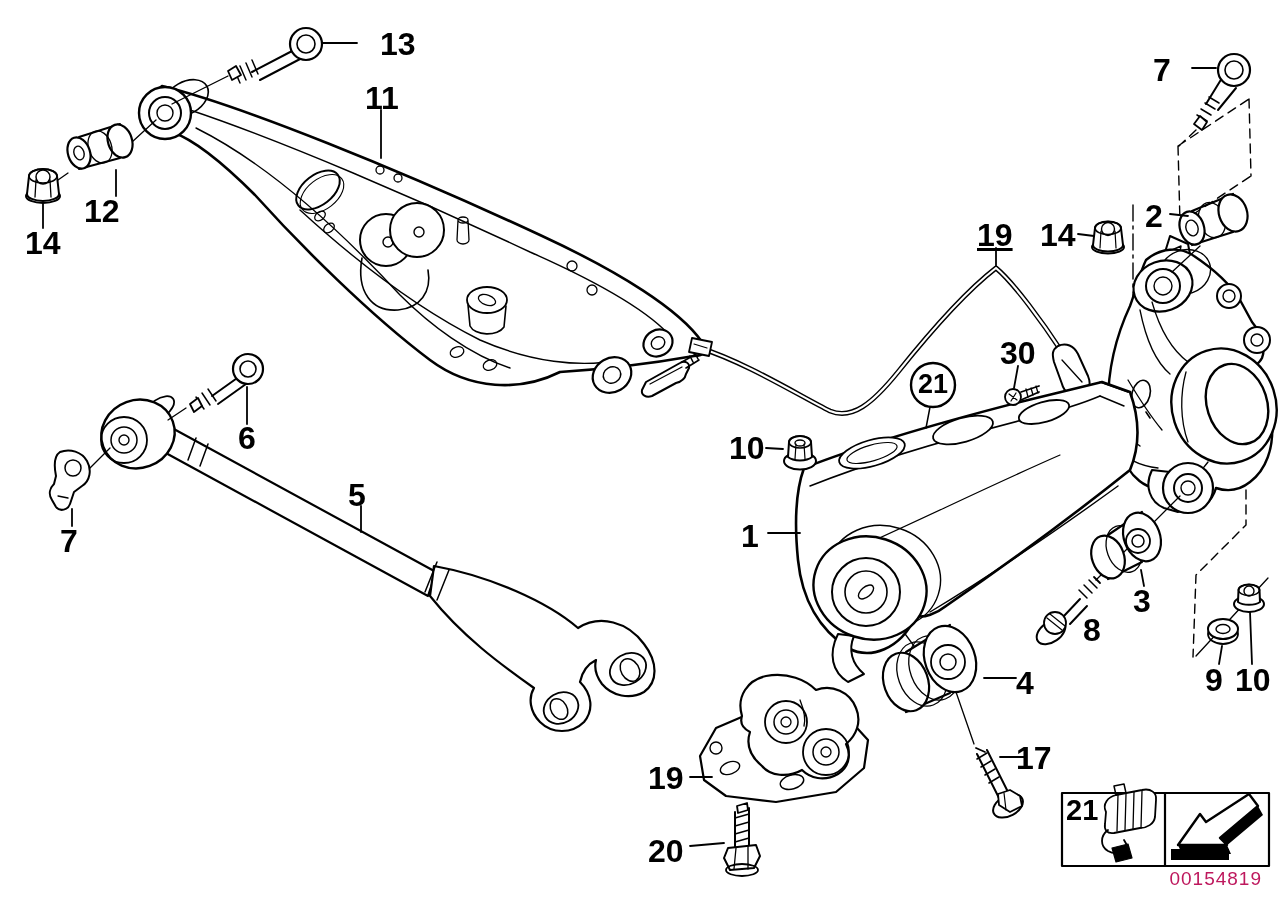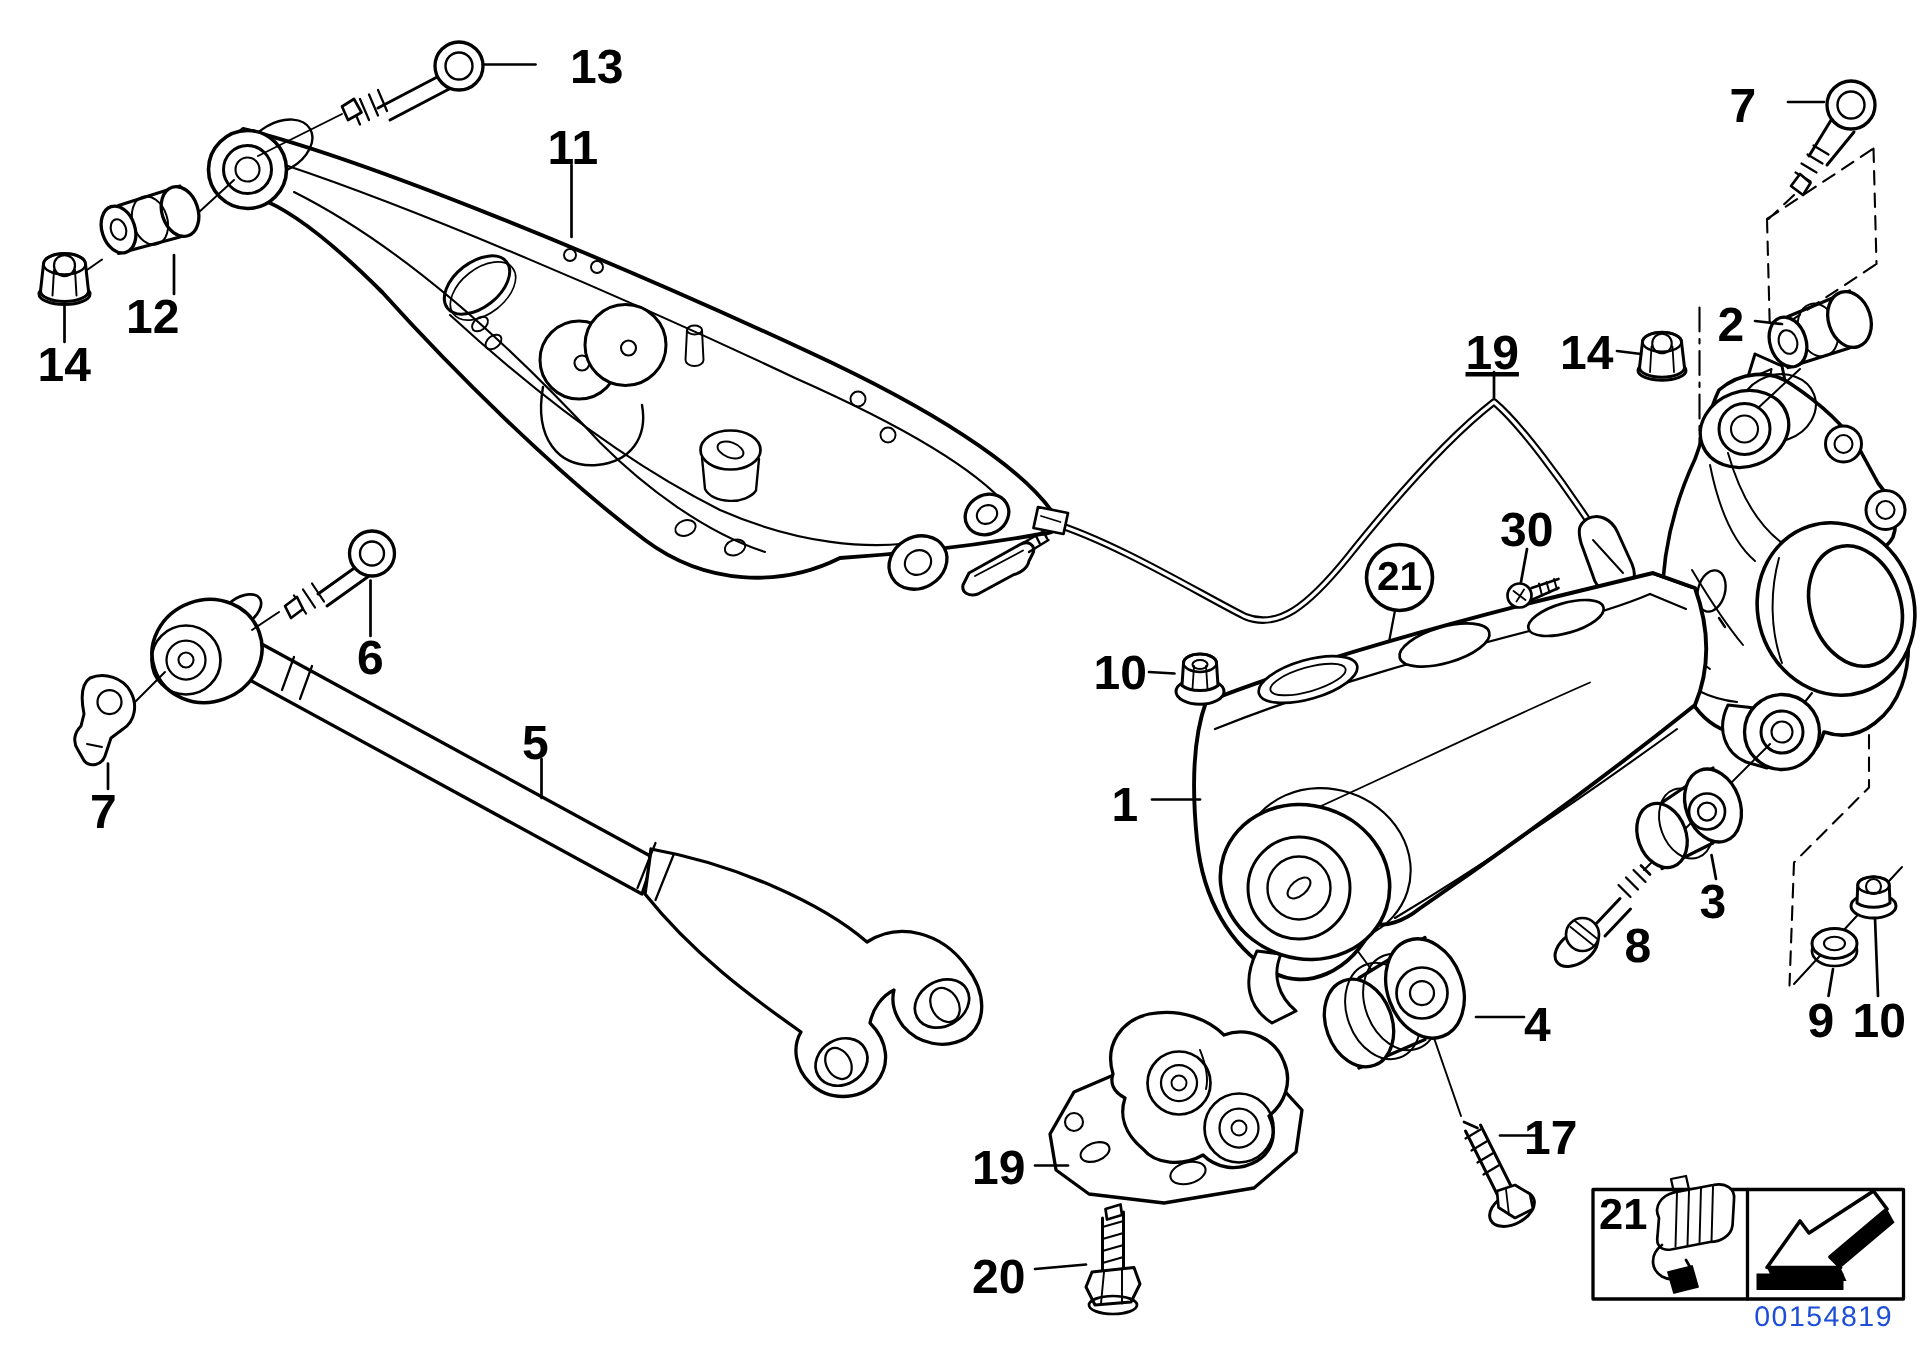--- a/index.html
+++ b/index.html
@@ -2,21 +2,21 @@
 <html><head>
 <meta charset="utf-8">
 <style>
   html,body{margin:0;padding:0;background:#fff;}
   .stage{position:relative;width:1287px;height:910px;background:#fff;overflow:hidden;
          font-family:"Liberation Sans", sans-serif;}
   .stage svg{position:absolute;left:0;top:0;}
   .callout{position:absolute;font-weight:bold;font-size:32px;line-height:1;color:#000;
            font-family:"Liberation Sans", sans-serif;white-space:nowrap;}
   .legend-num{position:absolute;font-weight:bold;font-size:29px;line-height:1;color:#000;}
-  .partnum{position:absolute;font-size:19px;letter-spacing:1px;color:#1d4ed8;
+  .partnum{position:absolute;font-size:19px;letter-spacing:1px;color:#be185d;
            width:104px;text-align:right;font-family:"Liberation Sans", sans-serif;}
   .circ21{position:absolute;left:911px;top:371px;width:44px;text-align:center;
           font-weight:bold;font-size:27px;line-height:1;color:#000;}
 </style>
 </head>
 <body>
 
 <div class="stage">
 
 <svg width="1287" height="910" viewBox="0 0 1287 910" fill="none" stroke="#000" stroke-width="2" stroke-linecap="round" stroke-linejoin="round">

